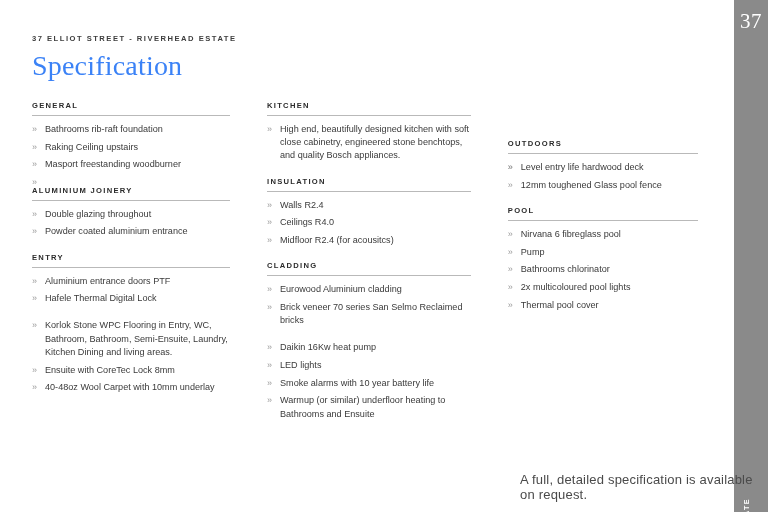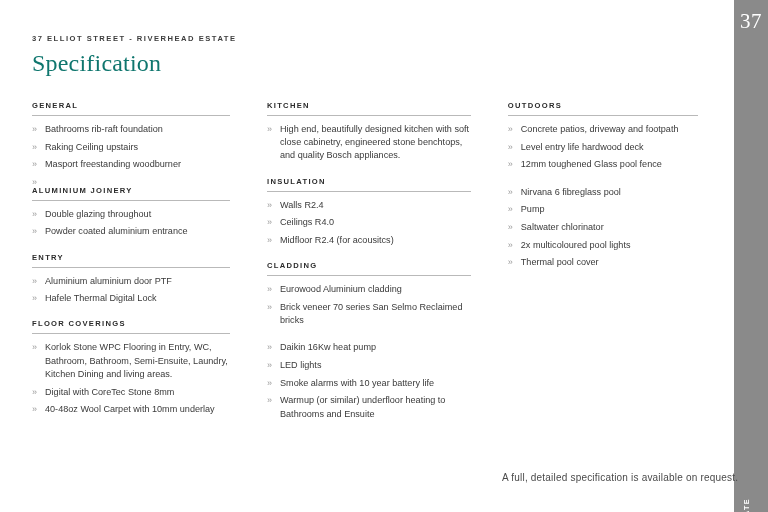--- a/index.html
+++ b/index.html
@@ -55,41 +55,41 @@
   }
   .eyebrow {
     font-size: 7.6px;
     letter-spacing: 1.5px;
     color: #3d3d3d;
     font-weight: bold;
     text-transform: uppercase;
   }
   .title {
     font-family: "Liberation Serif", serif;
-    font-size: 24px;
-    color: #0f766e;
+    font-size: 28px;
+    color: #3b82f6;
     font-weight: normal;
     margin-top: 7px;
     letter-spacing: 0.2px;
   }
 
   
   .columns {
     position: absolute;
     left: 32px; top: 101px;
     width: 694px;
     display: flex;
     gap: 9px;
   }
   .col {
     width: 232px;
     padding-right: 28px;
   }
   .col.c2 { width: 238px; }
-  .col.c3 { width: 224px; }
+  .col.c3 { width: 224px; margin-top: 38px; }
 
   .section { margin-bottom: 14px; }
   .sec-head {
     font-size: 7.6px;
     letter-spacing: 1.3px;
     font-weight: bold;
     color: #2b2b2b;
     text-transform: uppercase;
     padding-bottom: 5px;
     border-bottom: 1px solid #b9b9b9;
@@ -106,23 +106,23 @@
   }
   ul.items li .bullet {
     position: absolute;
     left: 0; top: 0;
     color: #9a9a9a;
     font-size: 9px;
   }
 
   .footnote {
     position: absolute;
-    left: 502px;
+    left: 520px;
     top: 472px;
-    font-size: 10px;
+    font-size: 13px;
     color: #4a4a4a;
     letter-spacing: 0.2px;
   }
 </style>
 </head>
 <body>
 
 <div class="page">
 
   <div class="edge-band"></div>
@@ -148,29 +148,28 @@
         <div class="section">
           <div class="sec-head">ALUMINIUM JOINERY</div>
           <ul class="items">
             <li><span class="bullet">»</span><span>Double glazing throughout</span></li>
             <li><span class="bullet">»</span><span>Powder coated aluminium entrance</span></li>
           </ul>
         </div>
         <div class="section">
           <div class="sec-head">ENTRY</div>
           <ul class="items">
-            <li><span class="bullet">»</span><span>Aluminium aluminium door PTF</span></li>
+            <li><span class="bullet">»</span><span>Aluminium entrance doors PTF</span></li>
             <li><span class="bullet">»</span><span>Hafele Thermal Digital Lock</span></li>
           </ul>
         </div>
         <div class="section">
-          <div class="sec-head">FLOOR COVERINGS</div>
           <ul class="items">
             <li><span class="bullet">»</span><span>Korlok Stone WPC Flooring in Entry, WC, Bathroom, Bathroom, Semi-Ensuite, Laundry, Kitchen Dining and living areas.</span></li>
-            <li><span class="bullet">»</span><span>Digital with CoreTec Stone 8mm</span></li>
+            <li><span class="bullet">»</span><span>Ensuite with CoreTec Lock 8mm</span></li>
             <li><span class="bullet">»</span><span>40-48oz Wool Carpet with 10mm underlay</span></li>
           </ul>
         </div>
       </div>
     <div class="col c2">
         <div class="section">
           <div class="sec-head">KITCHEN</div>
           <ul class="items">
             <li><span class="bullet">»</span><span>High end, beautifully designed kitchen with soft close cabinetry, engineered stone benchtops, and quality Bosch appliances.</span></li>
           </ul>
@@ -196,30 +195,31 @@
             <li><span class="bullet">»</span><span>LED lights</span></li>
             <li><span class="bullet">»</span><span>Smoke alarms with 10 year battery life</span></li>
             <li><span class="bullet">»</span><span>Warmup (or similar) underfloor heating to Bathrooms and Ensuite</span></li>
           </ul>
         </div>
       </div>
     <div class="col c3">
         <div class="section">
           <div class="sec-head">OUTDOORS</div>
           <ul class="items">
-            <li><span class="bullet">»</span><span>Concrete patios, driveway and footpath</span></li>
+            <li><span class="bullet">»</span></li>
             <li><span class="bullet">»</span><span>Level entry life hardwood deck</span></li>
             <li><span class="bullet">»</span><span>12mm toughened Glass pool fence</span></li>
           </ul>
         </div>
         <div class="section">
+          <div class="sec-head">POOL</div>
           <ul class="items">
             <li><span class="bullet">»</span><span>Nirvana 6 fibreglass pool</span></li>
             <li><span class="bullet">»</span><span>Pump</span></li>
-            <li><span class="bullet">»</span><span>Saltwater chlorinator</span></li>
+            <li><span class="bullet">»</span><span>Bathrooms chlorinator</span></li>
             <li><span class="bullet">»</span><span>2x multicoloured pool lights</span></li>
             <li><span class="bullet">»</span><span>Thermal pool cover</span></li>
           </ul>
         </div>
       </div>
   </div>
 
   <div class="footnote">A full, detailed specification is available on request.</div>
 </div>
 

